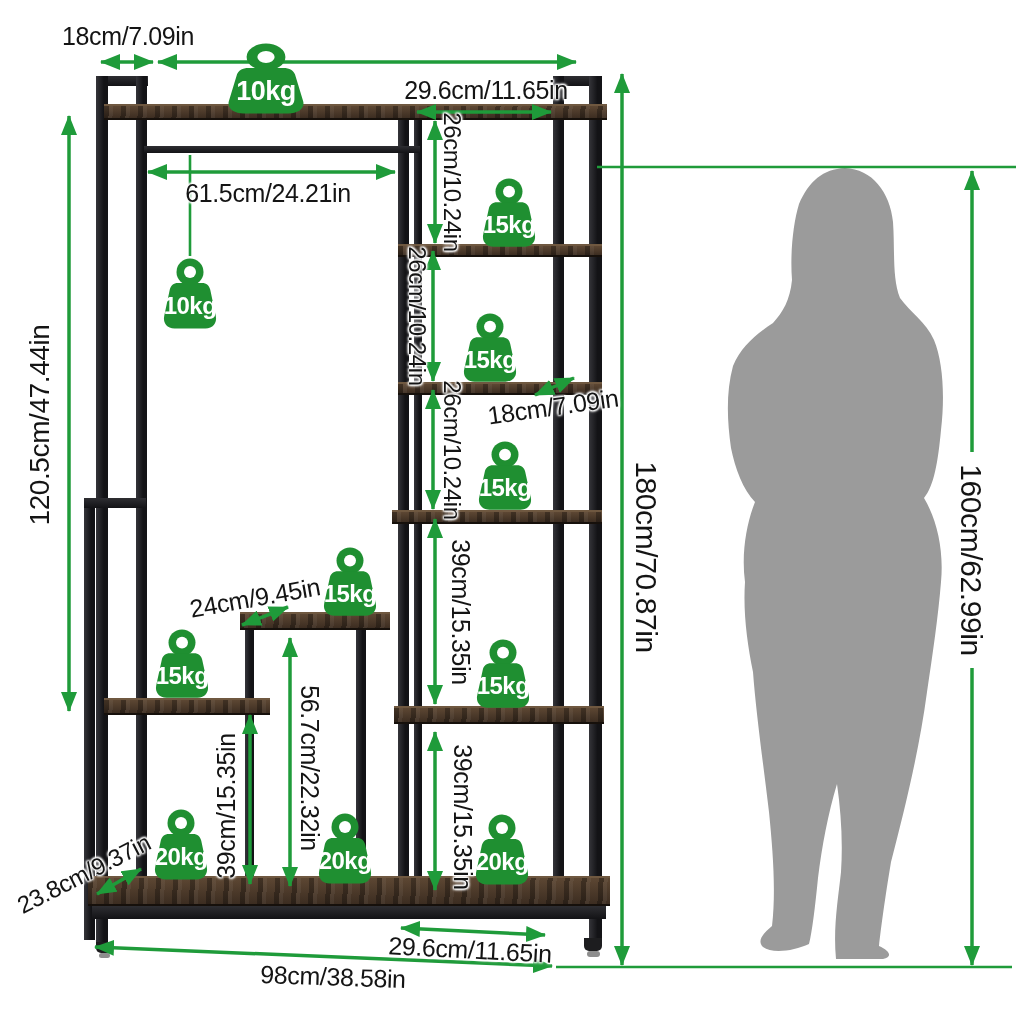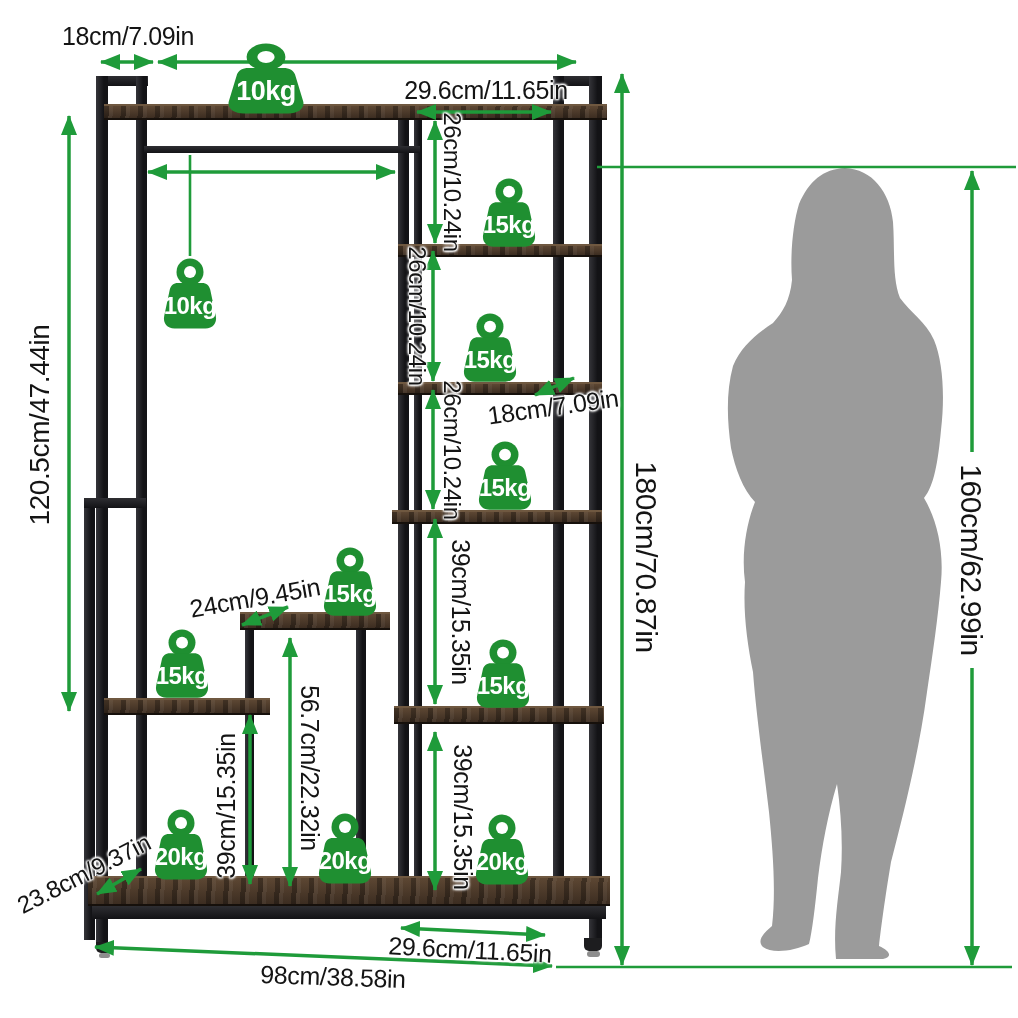--- a/index.html
+++ b/index.html
@@ -114,20 +114,21 @@
       <line class="thin" x1="556" y1="967" x2="1012" y2="967"></line>
       <line class="thin" x1="190" y1="155" x2="190" y2="256"></line>
     </g>
   </svg>
 
   <div class="dim" style="left:128px;top:36px">18cm/7.09in</div>
   <div class="dim" style="left:486px;top:90px">29.6cm/11.65in</div>
   <div class="dim" style="left:452px;top:182px;--r:90deg;--fs:24px">26cm/10.24in</div>
   <div class="dim" style="left:417px;top:316px;--r:90deg;--fs:24px">26cm/10.24in</div>
   <div class="dim" style="left:452px;top:450px;--r:90deg;--fs:24px">26cm/10.24in</div>
+  <div class="dim" style="left:268px;top:193px">61.5cm/24.21in</div>
   <div class="dim" style="left:40px;top:425px;--r:-90deg;--fs:28px">120.5cm/47.44in</div>
   <div class="dim" style="left:553px;top:407px;--r:-8deg">18cm/7.09in</div>
   <div class="dim" style="left:255px;top:598px;--r:-10deg">24cm/9.45in</div>
   <div class="dim" style="left:309px;top:768px;--r:90deg">56.7cm/22.32in</div>
   <div class="dim" style="left:226px;top:806px;--r:-90deg">39cm/15.35in</div>
   <div class="dim" style="left:460px;top:612px;--r:90deg">39cm/15.35in</div>
   <div class="dim" style="left:462px;top:817px;--r:90deg">39cm/15.35in</div>
   <div class="dim" style="left:84px;top:874px;--r:-27deg;--fs:24px">23.8cm/9.37in</div>
   <div class="dim" style="left:470px;top:950px;--r:3deg">29.6cm/11.65in</div>
   <div class="dim" style="left:333px;top:977px;--r:2deg">98cm/38.58in</div>

